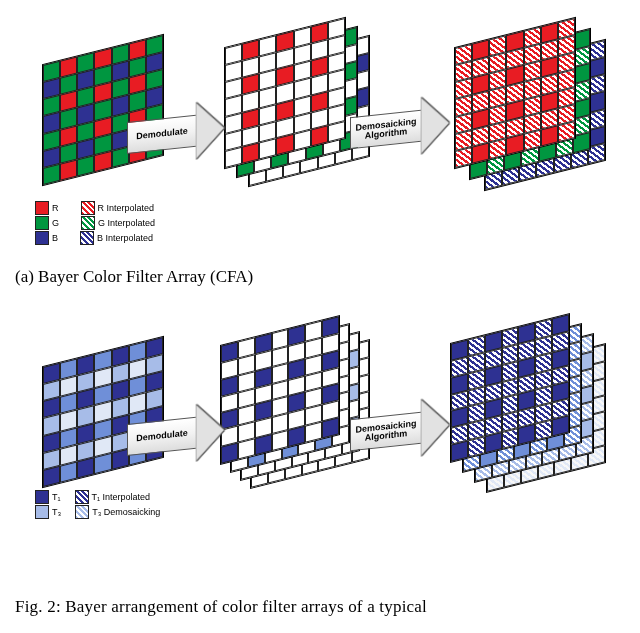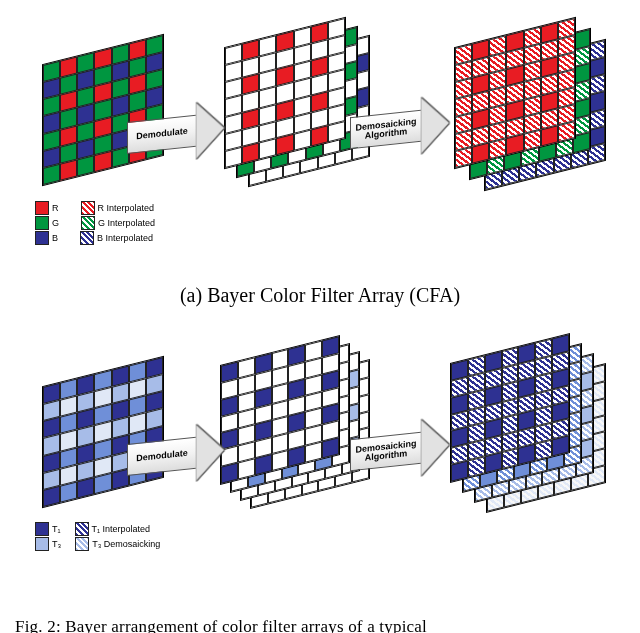--- a/index.html
+++ b/index.html
@@ -12,23 +12,22 @@
   }
   .panel {
     position: relative;
     margin-bottom: 30px;
   }
   .panel-content {
     position: relative;
     height: 250px;
   }
   .caption {
-    text-align: center;
-    font-size: 20px;
-    margin-top: 19px;
+    font-size: 17px;
+    margin-top: 2px;
   }
   .bottom-text {
     font-size: 17px;
     margin-top: 5px;
     letter-spacing: 0.2px;
   }
   
   .grid {
     position: absolute;
     display: grid;
@@ -986,21 +985,21 @@
           <div class="cell t1"></div>
           <div class="cell t1-i"></div>
           <div class="cell t1"></div>
           <div class="cell t1-i"></div>
           <div class="cell t1"></div>
           <div class="cell t1-i"></div>
           <div class="cell t1"></div>
         </div>
     </div>
 
-    <div class="legend" style="left:20px; top:184px;">
+    <div class="legend" style="left:20px; top:172px;">
       <div class="row">
           <span class="sw t1"></span>
           <span>T₁</span>
         <span style="width:14px;"></span>
         <span class="sw t1-i"></span>
           <span>T₁ Interpolated</span>
         </div>
       <div class="row">
           <span class="sw t3"></span>
           <span>T₃</span>

